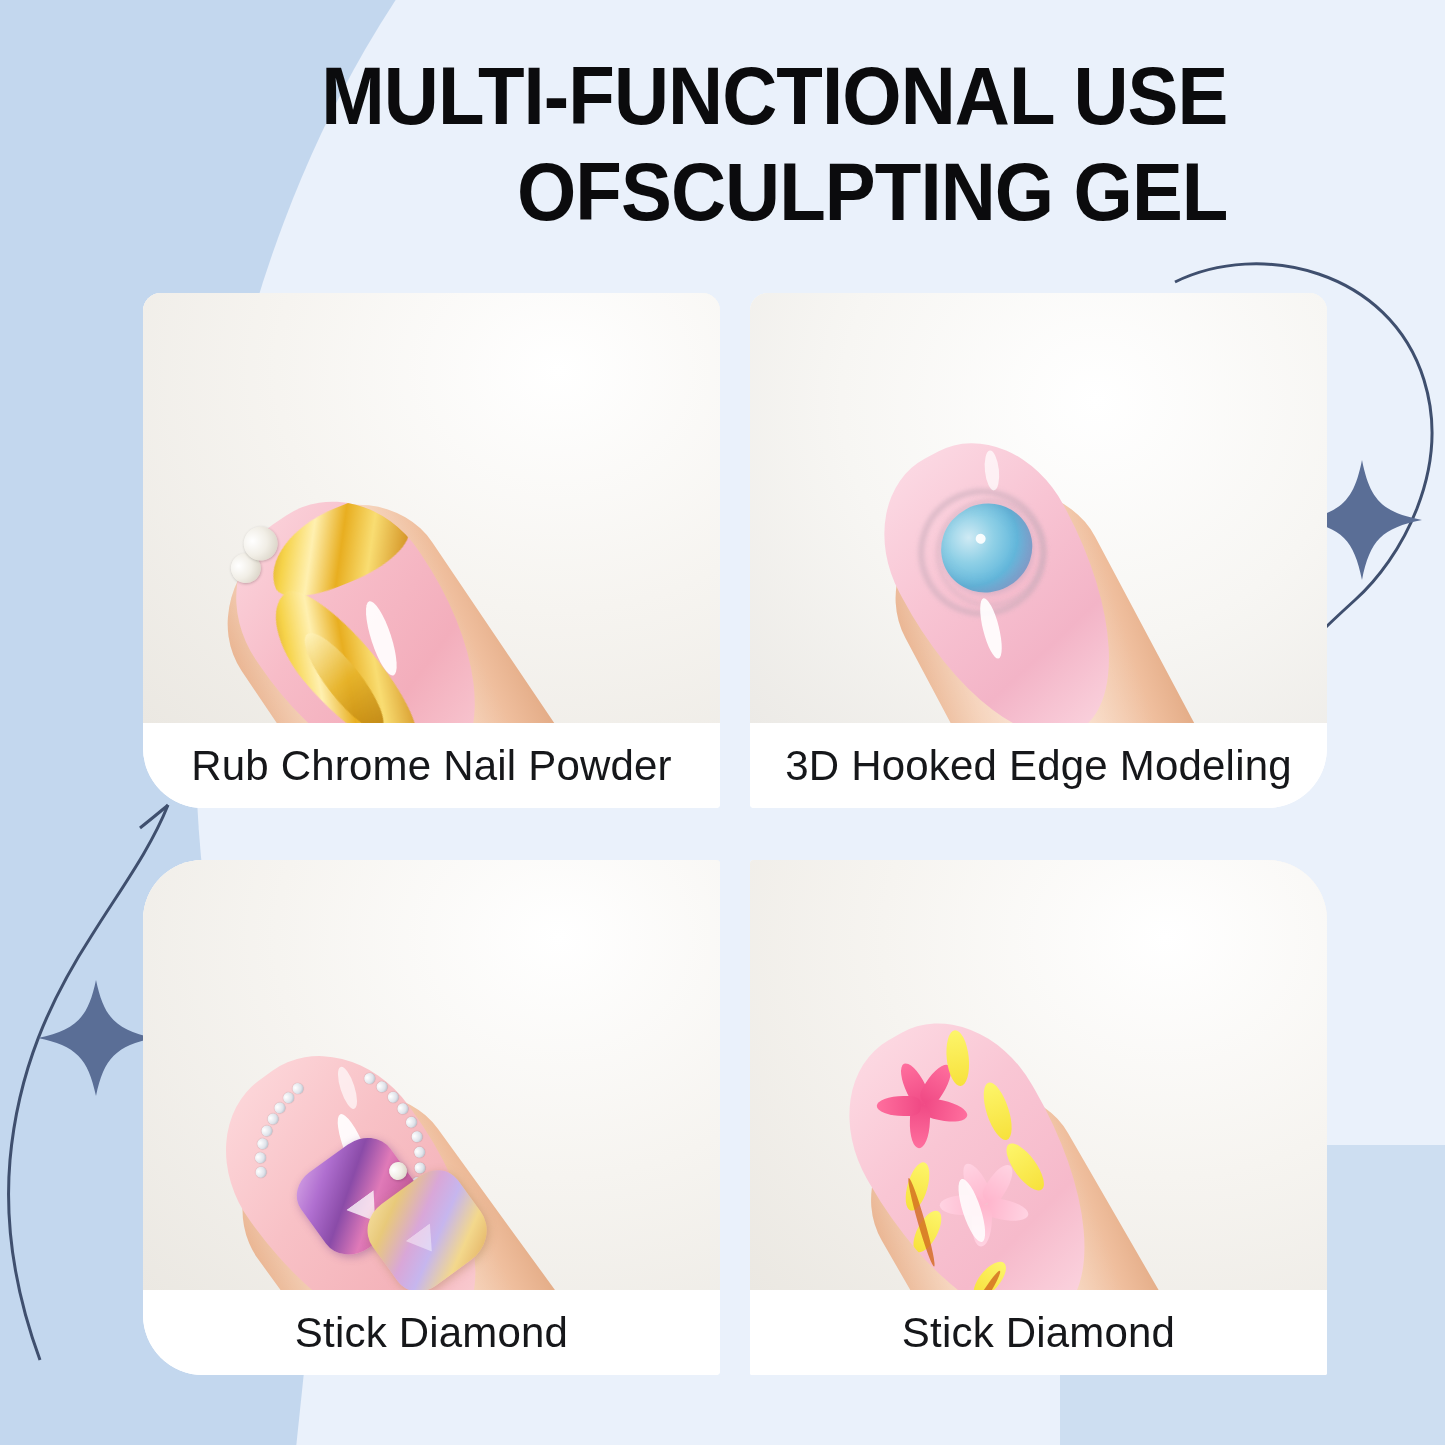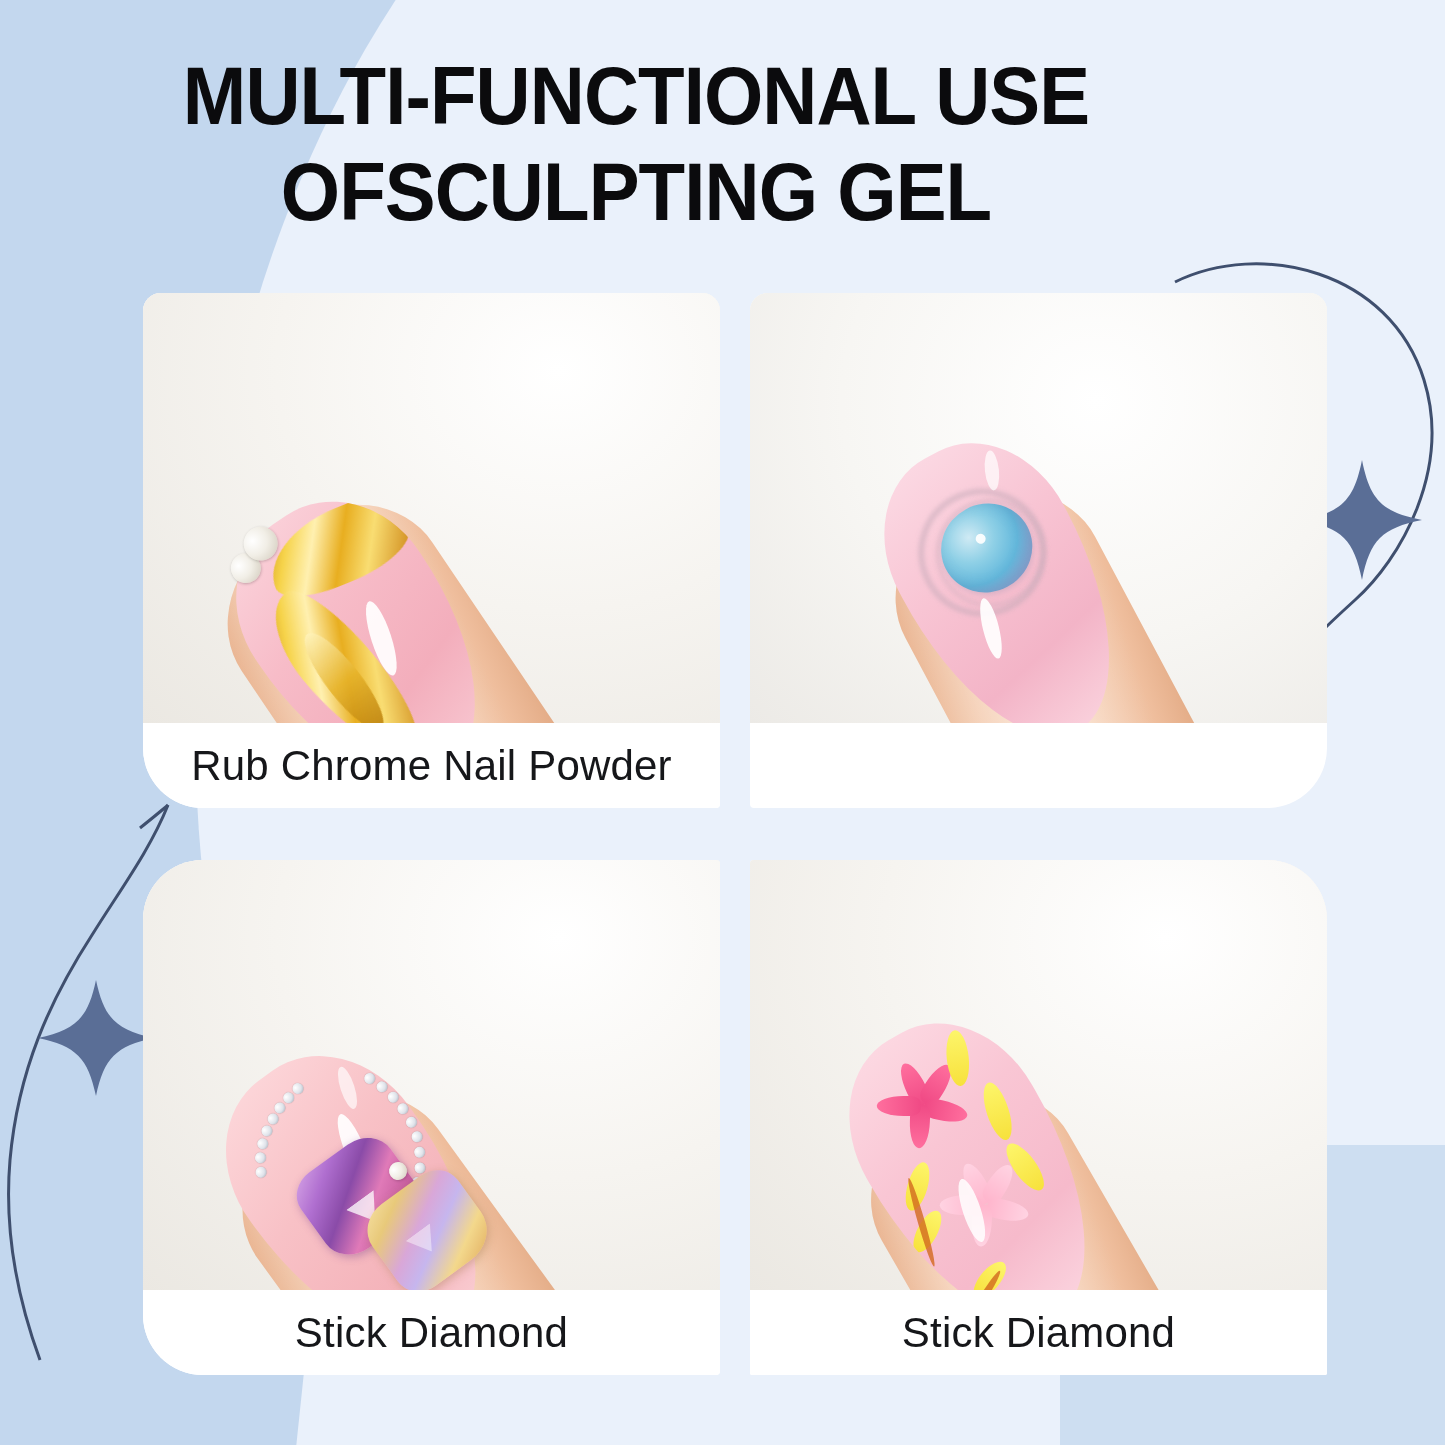--- a/index.html
+++ b/index.html
@@ -56,21 +56,21 @@
     position:absolute; inset:0;
     width:1445px; height:1445px;
     pointer-events:none;
   }
 
   
   .title-block {
     position:absolute;
     left:0; top:48px;
     width:1272px;
-    text-align:center;
+    text-align:right;
     z-index:5;
   }
   .title-line {
     display:block;
     color:#0b0b0d;
     font-family:"Liberation Sans", sans-serif;
     font-weight:bold;
     font-size:82px;
     line-height:96px;
     letter-spacing:-1px;
@@ -324,20 +324,23 @@
             <div class="silver-edge" style="left:28px; top:46px; width:128px; height:128px;"></div>
             <div class="silver-edge" style="left:44px; top:60px; width:110px; height:108px; border-width:4px; opacity:.7;"></div>
 
             <div class="cabochon" style="left:52px; top:64px; width:92px; height:88px;"></div>
             <div class="nail-gloss" style="left:92px; top:92px; width:10px; height:10px;"></div>
             <div class="nail-gloss" style="left:56px; top:150px; width:16px; height:62px; transform:rotate(14deg);"></div>
             <div class="nail-gloss" style="left:132px; top:22px; width:14px; height:40px; transform:rotate(22deg); opacity:.7;"></div>
           </div>
         </div>
       </div>
+      <div class="caption">
+        <span>3D Hooked Edge Modeling</span>
+      </div>
     </div>
 
     <div class="card bl">
       <div class="photo">
         <div class="photo-bg"></div>
         <div class="finger-wrap rot3">
           <div class="finger" style="left:40px; top:170px; width:222px; height:460px;">
             <div class="finger-sheen"></div>
           </div>
           <div class="nail" style="left:56px; top:118px; width:196px; height:316px;

